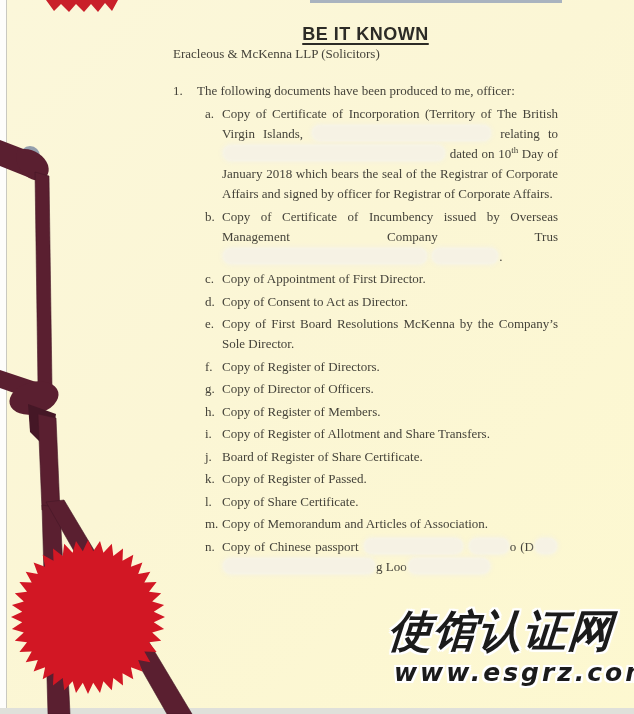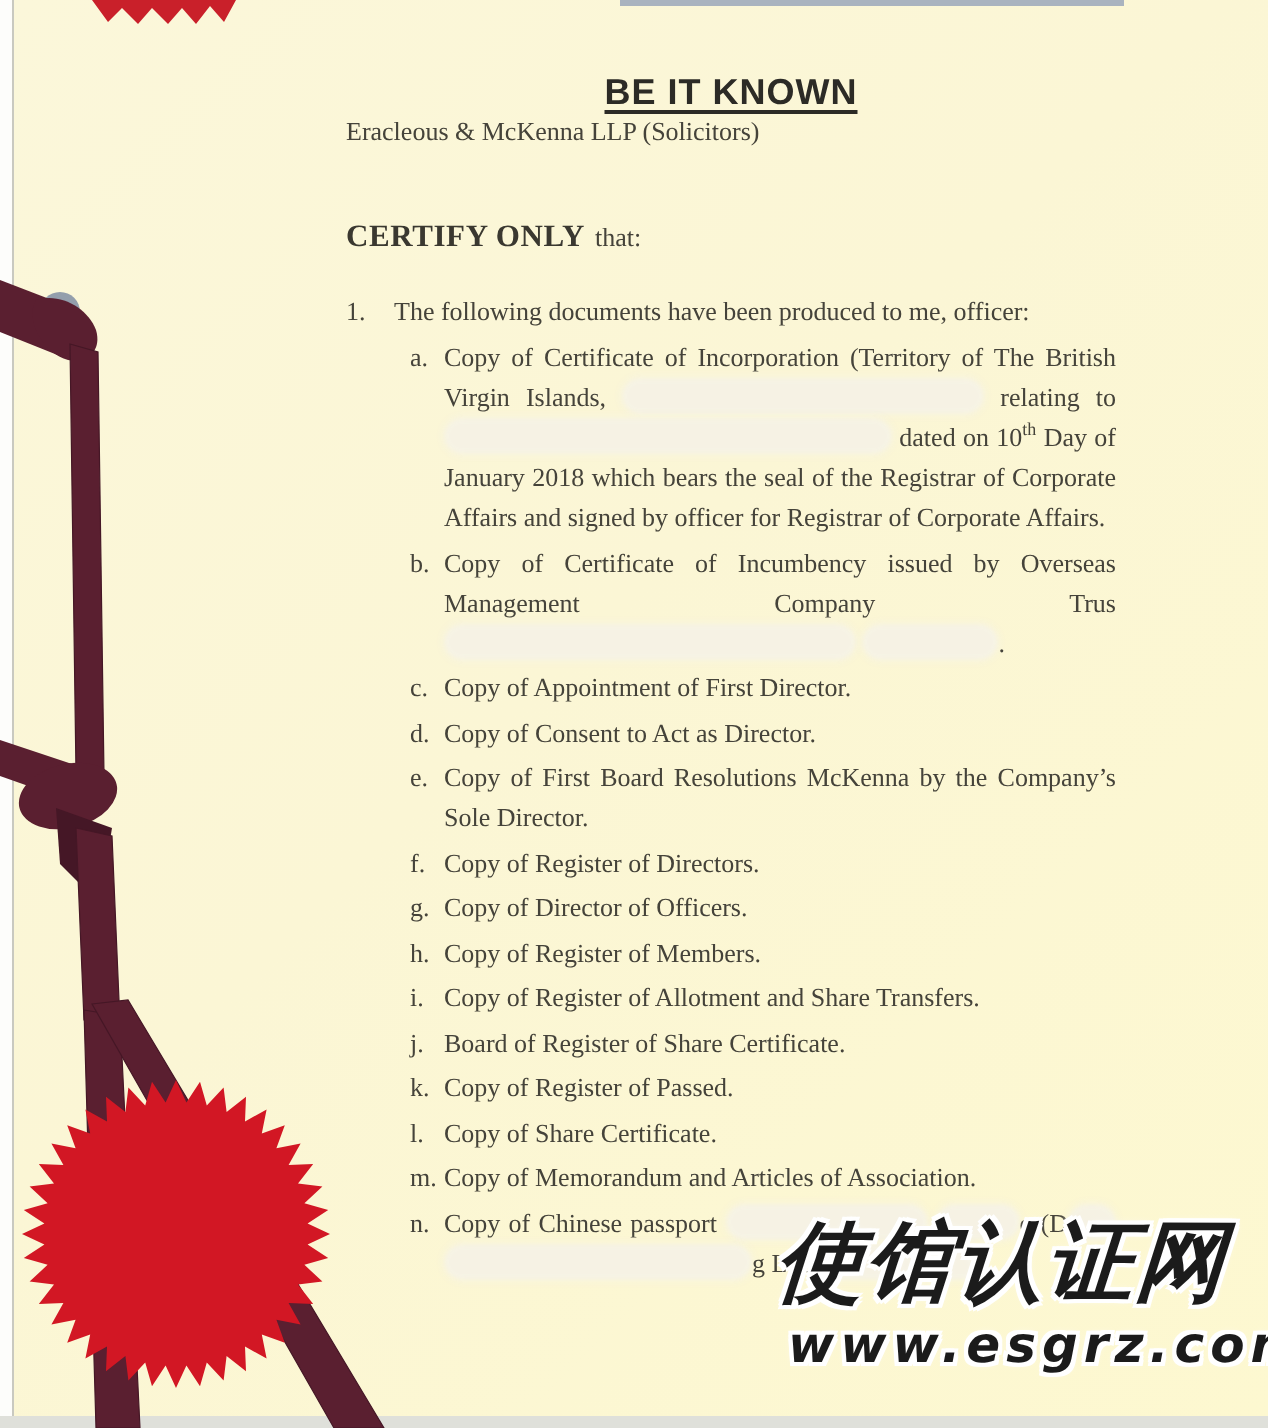--- a/index.html
+++ b/index.html
@@ -28,21 +28,21 @@
     position:absolute;left:6px;top:0;right:0;bottom:0;
     background:linear-gradient(135deg,#fbf7da 0%,var(--paper) 45%,#fdf8d0 100%);
   }
   .left-white-edge{position:absolute;left:0;top:0;width:6px;height:714px;background:#fdfdfb;}
   .left-edge-line{position:absolute;left:6px;top:0;width:1px;height:714px;background:#c9c9c0;}
   .top-strip{position:absolute;left:310px;top:0;width:252px;height:3px;background:var(--edge_strip);}
   .bottom-strip{position:absolute;left:0;top:708px;width:634px;height:6px;background:var(--bottom_strip);}
   .deco-svg{position:absolute;left:0;top:0;z-index:1;}
 
   .content{
-    position:absolute;left:173px;top:36px;width:385px;z-index:2;
+    position:absolute;left:173px;top:24px;width:385px;z-index:2;
     color:var(--ink);font-size:13px;line-height:20px;
   }
   .title{
     font-family:"Liberation Sans","DejaVu Sans",sans-serif;
     font-weight:bold;font-size:18px;letter-spacing:.5px;
     color:var(--ink_dark);text-align:center;
     text-decoration:underline;text-decoration-thickness:2px;text-underline-offset:3px;
   }
   .firm{font-size:13px;}
   .certify{margin-top:33px;}
@@ -111,23 +111,20 @@
   <polygon fill="var(--ribbon)" stroke="var(--ribbon_dark)" stroke-width="0.6" points="42,505 60,508 70,714 48,714"></polygon>
 
   <polygon fill="var(--ribbon)" stroke="var(--ribbon_dark)" stroke-width="0.6" points="46,502 64,500 192,714 167,714"></polygon>
 
   <polygon id="seal-star" fill="var(--seal_red)" points="88.0,540.0 93.2,551.2 100.0,540.9 103.4,552.8 111.8,543.8 113.3,556.0 123.0,548.4 122.5,560.7 133.3,554.7 130.9,566.8 142.4,562.6 138.2,574.1 150.3,571.7 144.3,582.5 156.6,582.0 149.0,591.7 161.2,593.2 152.2,601.6 164.1,605.0 153.8,611.8 165.0,617.0 153.8,622.2 164.1,629.0 152.2,632.4 161.2,640.8 149.0,642.3 156.6,652.0 144.3,651.5 150.3,662.3 138.2,659.9 142.4,671.4 130.9,667.2 133.3,679.3 122.5,673.3 123.0,685.6 113.3,678.0 111.8,690.2 103.4,681.2 100.0,693.1 93.2,682.8 88.0,694.0 82.8,682.8 76.0,693.1 72.6,681.2 64.2,690.2 62.7,678.0 53.0,685.6 53.5,673.3 42.7,679.3 45.1,667.2 33.6,671.4 37.8,659.9 25.7,662.3 31.7,651.5 19.4,652.0 27.0,642.3 14.8,640.8 23.8,632.4 11.9,629.0 22.2,622.2 11.0,617.0 22.2,611.8 11.9,605.0 23.8,601.6 14.8,593.2 27.0,591.7 19.4,582.0 31.7,582.5 25.7,571.7 37.8,574.1 33.6,562.6 45.1,566.8 42.7,554.7 53.5,560.7 53.0,548.4 62.7,556.0 64.2,543.8 72.6,552.8 76.0,540.9 82.8,551.2"></polygon>
 </svg>
 
 <div class="content">
   <div class="title">BE IT KNOWN</div>
   <div class="firm">Eracleous &amp; McKenna LLP (Solicitors)</div>
-  <div class="certify">
-    <span class="c-bold">CERTIFY ONLY</span><span class="c-rest">that:</span>
-  </div>
   <div class="list-intro">
     <span class="num">1.</span>
     <span class="item-body">The following documents have been produced to me, officer:</span>
   </div>
   <div class="sub-items">
       <div class="sub-item">
         <span class="letter">a.</span>
         <span class="item-body">Copy of Certificate of Incorporation (Territory of The British Virgin Islands, <span class="redact" style="width: 175px;"></span> relating to <span class="redact" style="width: 218px;"></span> dated on 10<sup>th</sup> Day of January 2018 which bears the seal of the Registrar of Corporate Affairs and signed by officer for Registrar of Corporate Affairs.</span>
       </div>
       <div class="sub-item">

